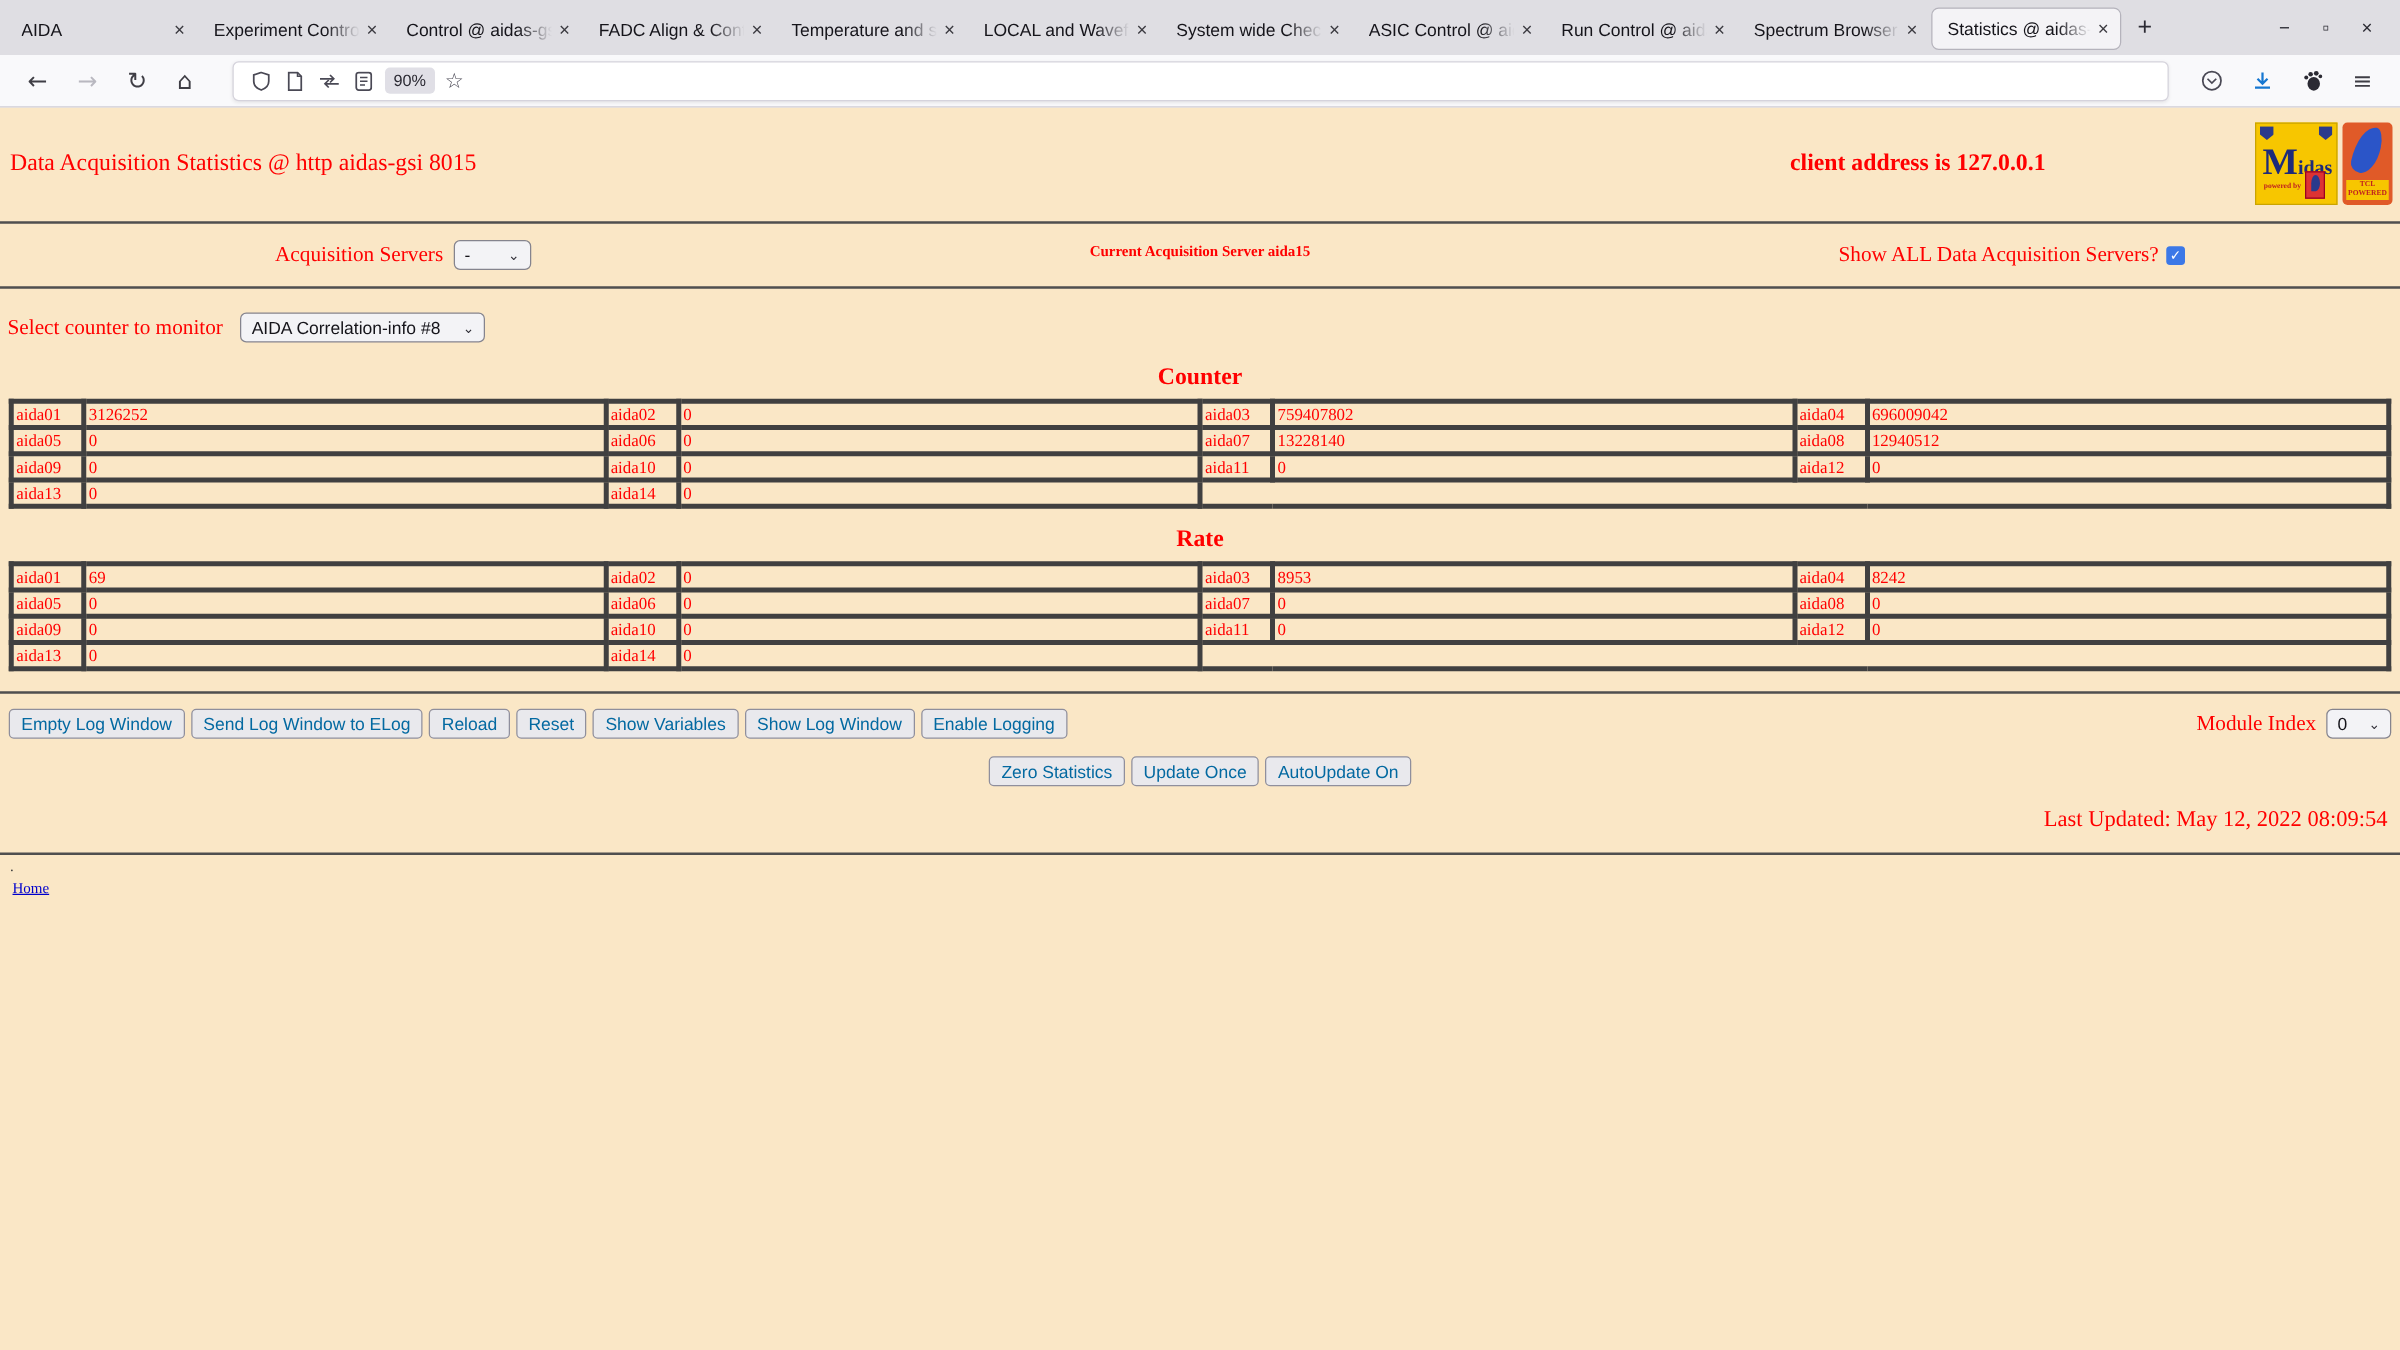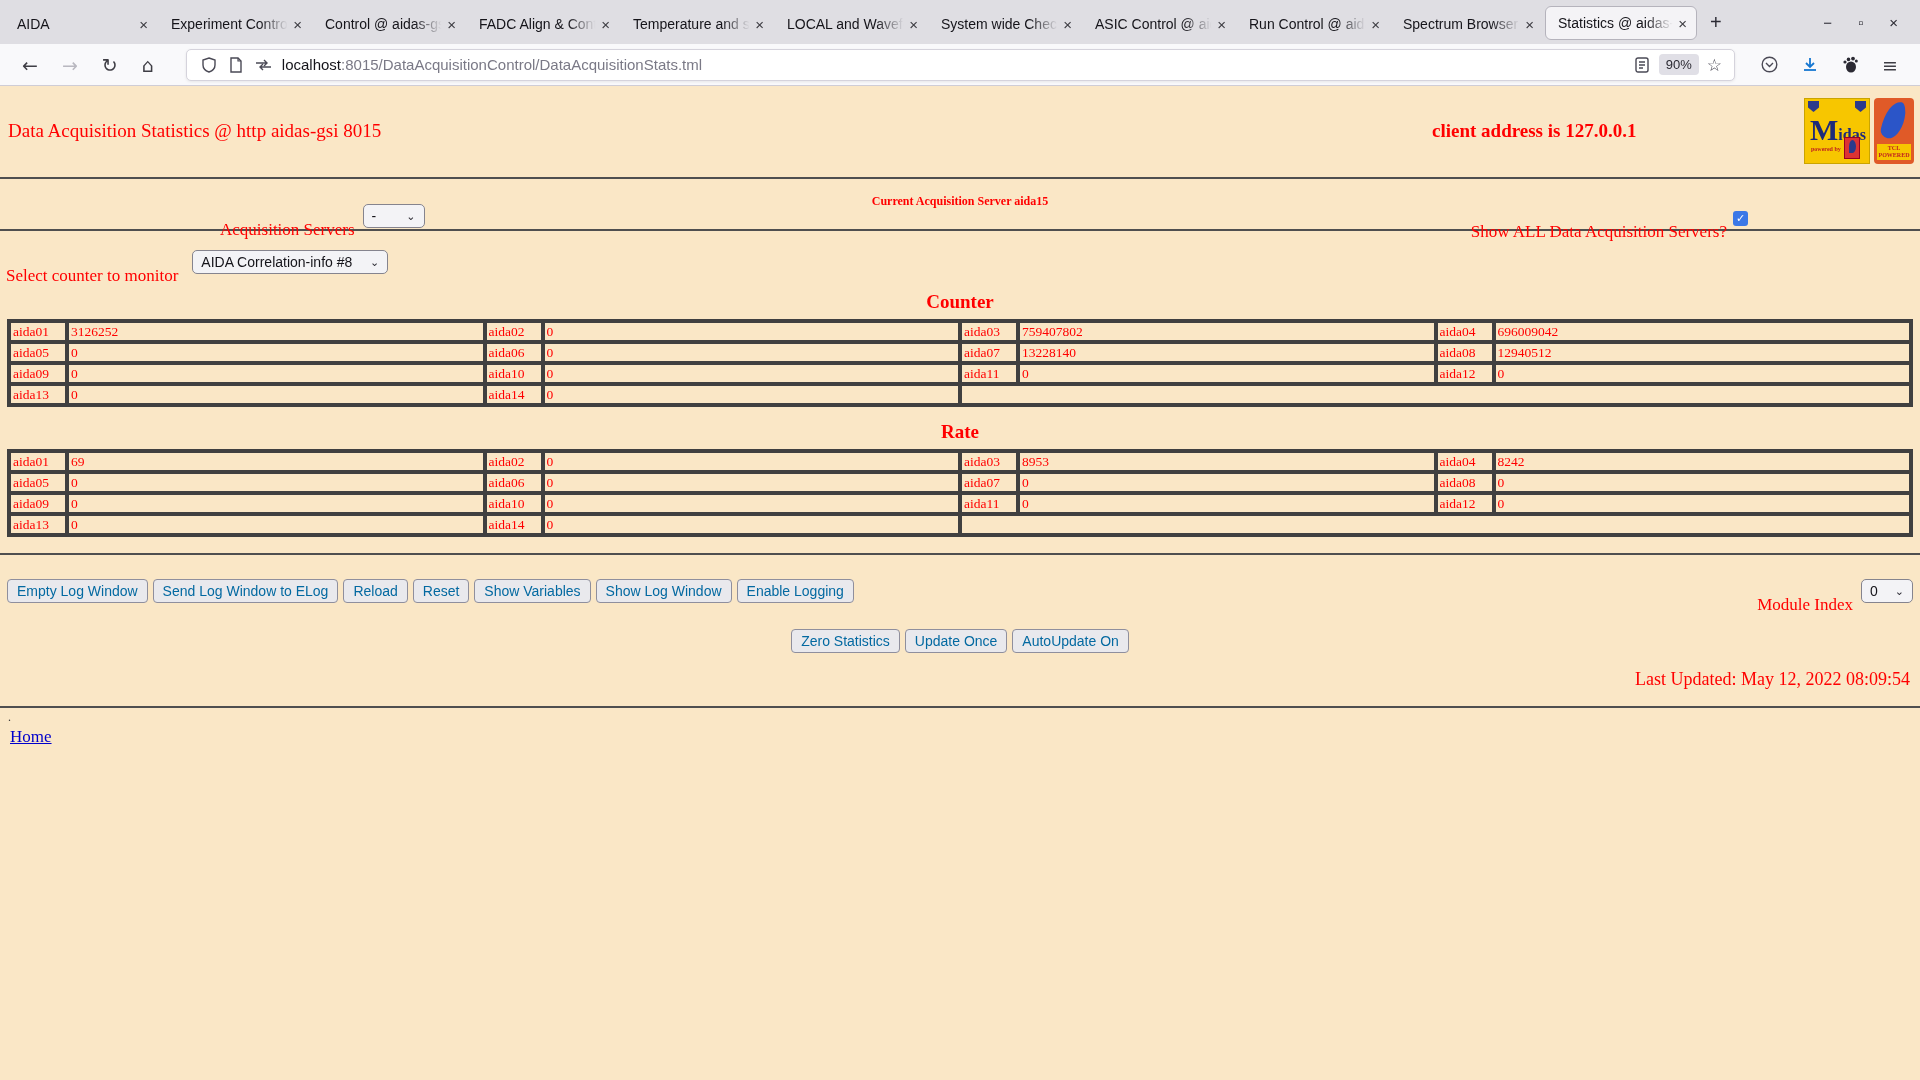--- a/index.html
+++ b/index.html
@@ -48,21 +48,21 @@
   .midas-feather:after { content:""; position:absolute; left:4px; top:2px; width:7px; height:13px;
                          background:#2b3a8c; border-radius:50% 50% 50% 0; }
   .tcl-logo { width:40px; height:66px; background:#e05a28; border-radius:4px; position:relative; overflow:hidden; }
   .tcl-feather { position:absolute; left:9px; top:3px; width:21px; height:38px; background:#2b55c8;
                  border-radius:70% 30% 60% 40%/80% 40% 60% 20%; transform:rotate(12deg); }
   .tcl-band { position:absolute; left:3px; right:3px; bottom:4px; background:#f7c600; text-align:center;
               font-size:6px; font-weight:bold; color:#c02020; line-height:7px; padding:1px 0; }
   .rule { border:0; border-top:2px solid #4f4f4f; height:0; }
 
   .servers-row { position:relative; height:50px; }
-  .label { font-size:17px;margin-top:28px; }
+  .label { font-size:17px; }
   .bold-red { font-weight:bold; font-size:12px; }
   .acq-left { position:absolute; left:220px; top:13px; display:flex; align-items:center; gap:8px; }
   .acq-center { position:absolute; left:0; right:0; top:15px; text-align:center; }
   .acq-right { position:absolute; right:172px; top:15px; display:flex; align-items:center; gap:6px; }
   .checkbox { width:15px; height:15px; background:#3b78e7; border-radius:3px; color:#fff; font-size:11px;
               display:inline-flex; align-items:center; justify-content:center; font-family:"DejaVu Sans",sans-serif; }
 
   .fakeselect { display:inline-flex; align-items:center; justify-content:space-between; gap:10px;
                 background:#f3f3f6; border:1px solid #85848e; border-radius:5px; padding:3px 8px;
                 font-family:"Liberation Sans",sans-serif; font-size:14px; color:#15141a; }
@@ -76,21 +76,21 @@
   table.stats td.val { text-align:left; }
 
   .log-row { display:flex; align-items:center; gap:5px; margin:12px 7px 0 7px; }
   .btn { background:#e9e9ed; border:1px solid #8f8f9d; border-radius:4px; padding:3px 9px;
          font-family:"Liberation Sans",sans-serif; font-size:14px; color:#0369a1; white-space:nowrap; }
   .module-right { margin-left:auto; display:flex; align-items:center; gap:8px; }
   .action-row { display:flex; justify-content:center; gap:5px; margin-top:14px; }
   .last-updated { text-align:right; margin:16px 10px 0 0; font-size:18px; }
   .rule2 { margin-top:16px; }
   .footer-dot { margin:2px 0 0 8px; font-size:12px; color:#3a3a3a; }
-  .home-link { margin:2px 0 0 10px; font-size:17px; color:#0000cc; text-decoration:underline; display:inline-block; }
+  .home-link { margin:2px 0 0 10px; font-size:12px; color:#0000cc; text-decoration:underline; display:inline-block; }
 
   svg.icon { display:block; }
 </style>
 </head>
 <body>
 
 <div class="tabbar">
   <div style="display:flex;">
       <div class="tab">
         <span class="tab-label">AIDA</span>
@@ -162,21 +162,20 @@
           <path d="M2 1 H9 L12 4 V15 H2 Z" fill="none" stroke="#4a4955" stroke-width="1.4"></path>
           <path d="M9 1 V4 H12" fill="none" stroke="#4a4955" stroke-width="1.2"></path>
         </svg>
     </span>
     <span class="ic">
       <svg class="icon" width="17" height="14" viewBox="0 0 17 14">
           <path d="M1 5 H12 M9 2 L12 5 L9 8" fill="none" stroke="#4a4955" stroke-width="1.4"></path>
           <path d="M16 9 H5 M8 6 L5 9 L8 12" fill="none" stroke="#4a4955" stroke-width="1.4"></path>
         </svg>
     </span>
-    <span class="url-text"><span class="host">localhost</span><span>:8015/DataAcquisitionControl/DataAcquisitionStats.tml</span></span>
     <span class="ic">
       <svg class="icon" width="14" height="16" viewBox="0 0 14 16">
           <rect x="1" y="1" width="12" height="14" rx="2" fill="none" stroke="#4a4955" stroke-width="1.4"></rect>
           <path d="M4 5 H10 M4 8 H10 M4 11 H8" stroke="#4a4955" stroke-width="1.3"></path>
         </svg>
     </span>
     <span class="zoom-pill">90%</span>
     <span class="star">☆</span>
   </div>
 

